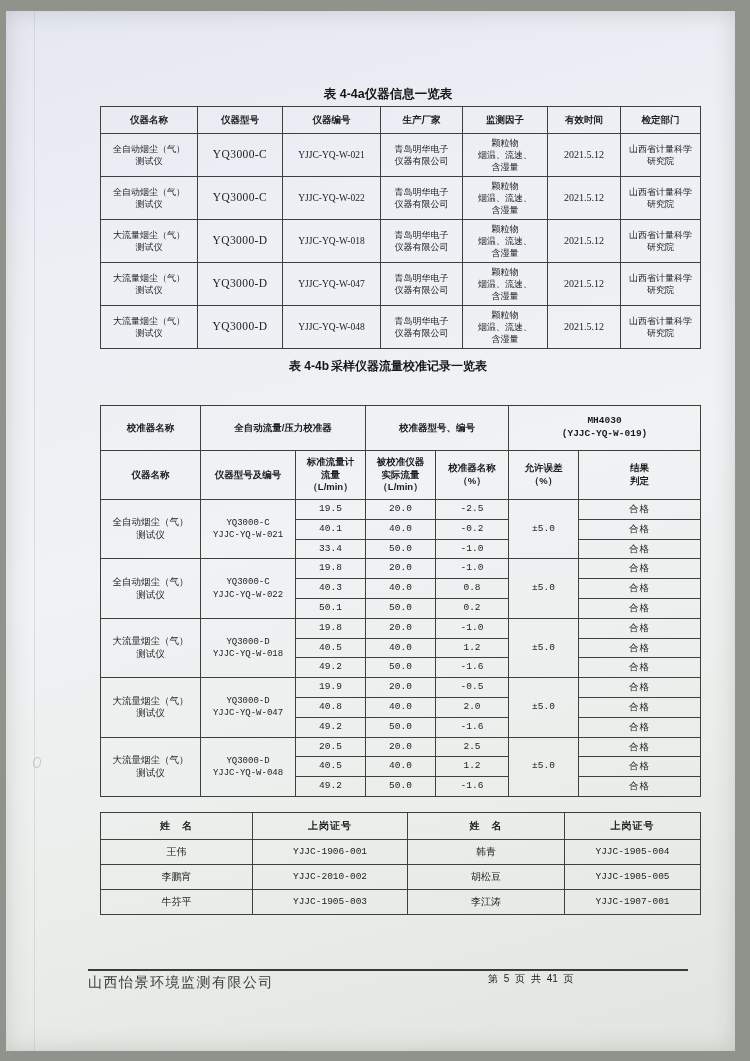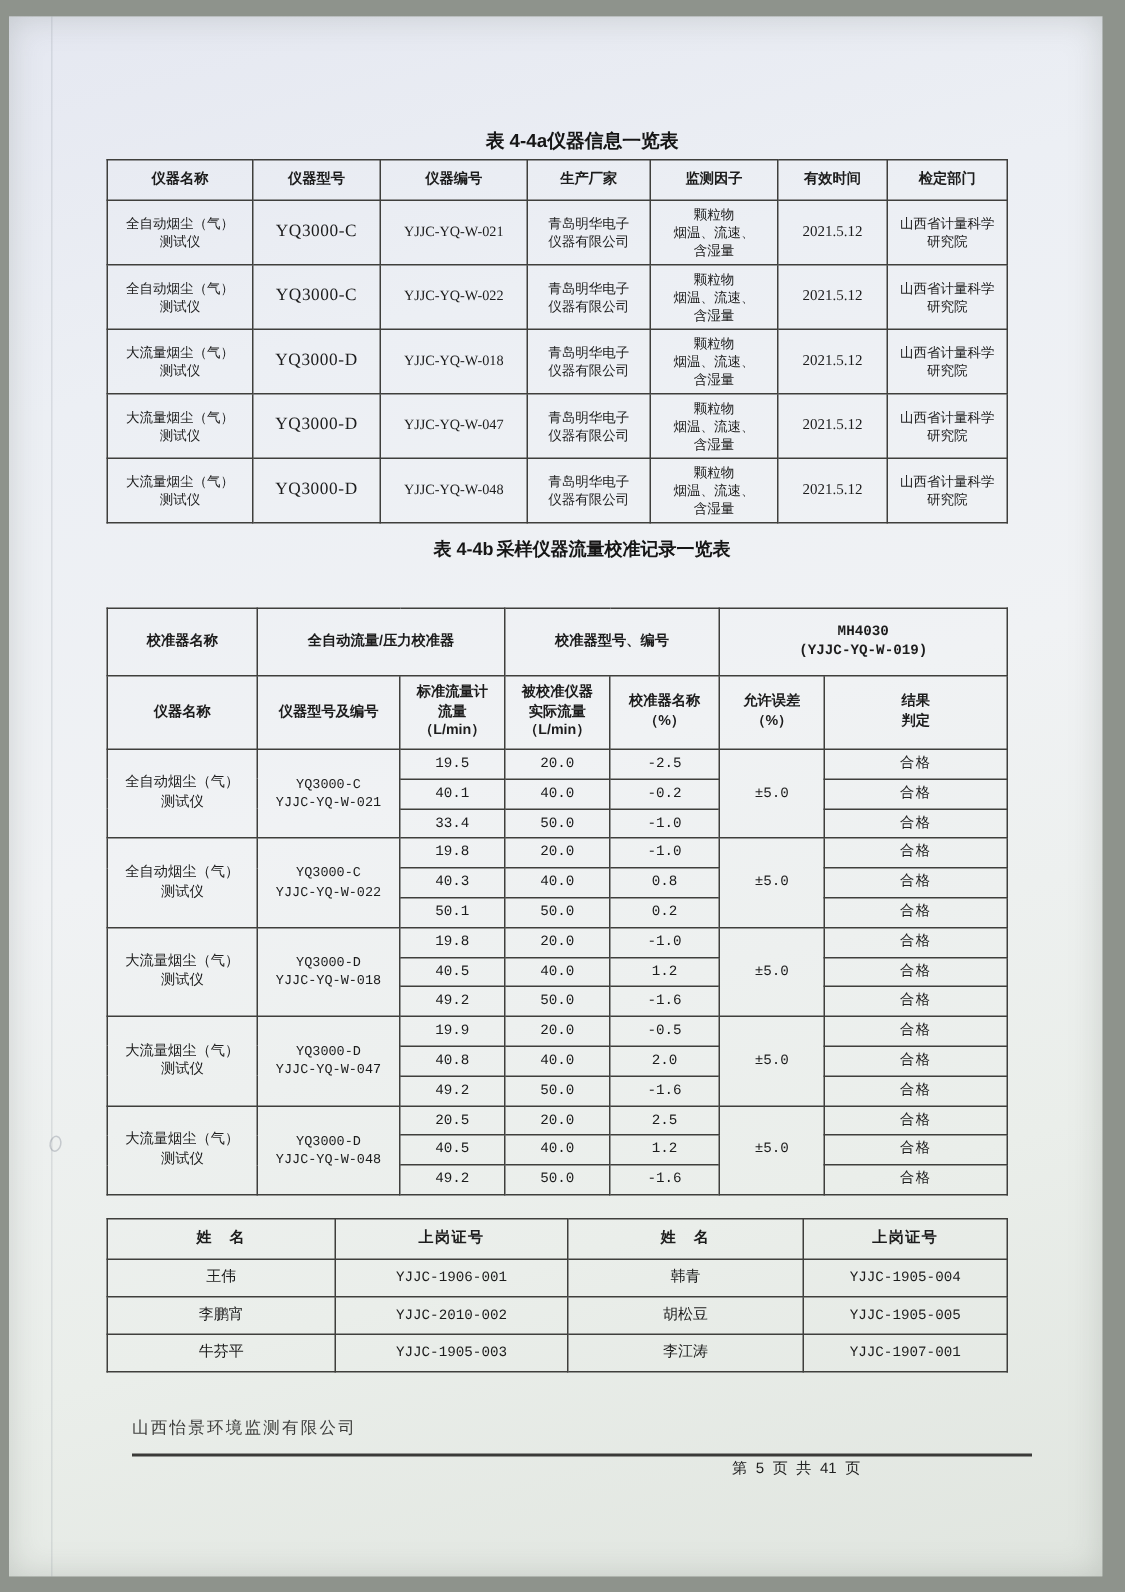--- a/index.html
+++ b/index.html
@@ -24,21 +24,21 @@
     transform:rotate(12deg); opacity:.7; }
 
   .tbl-title { position:absolute; width:600px; left:88px; text-align:center;
     font-weight:bold; color:#161616; }
   #title-a { top:86px; font-size:12.5px; }
   #title-b { top:358px; font-size:12px; }
   #title-c { top:793px; font-size:12px; }
   #title-a .t-label { }
   #title-b .t-label, #title-c .t-label { margin-right:2px; }
 
-  table { position:absolute; left:71px; width:600px; border-collapse:collapse;
+  table { position:absolute; left:100px; width:600px; border-collapse:collapse;
     table-layout:fixed; }
   th,td { border:1px solid #3f3f3c; text-align:center; vertical-align:middle;
     color:#1c1c1c; white-space:pre-line; overflow:hidden; line-height:1.35; }
   th { font-weight:bold; }
 
   
   #table-a { top:106px; }
   #table-a th { height:27px; font-size:9.5px; }
   #table-a td { height:43px; font-size:9px; }
   #table-a td.model-a { font-family:"Liberation Serif","DejaVu Serif",serif;
@@ -63,21 +63,21 @@
 
   
   #table-c { top:812px; }
   #table-c th { height:27px; font-size:10px; letter-spacing:1px; }
   #table-c td { height:25px; font-size:10px; }
   #table-c td.code-c { font-family:"Liberation Mono","DejaVu Sans Mono",monospace;
     font-size:9.5px; }
 
   .footer-rule { position:absolute; left:88px; top:969px; width:600px;
     border-top:2px solid #3a3a38; }
-  .footer-left { position:absolute; left:88px; top:944px; font-size:11px;
+  .footer-left { position:absolute; left:88px; top:974px; font-size:14px;
     color:#3d3d3b; letter-spacing:1.5px; }
   .footer-right { position:absolute; left:488px; top:972px; width:200px;
     text-align:left; font-size:10px; color:#222; word-spacing:3px; }
 </style>
 </head>
 <body>
 
 <div class="paper"></div>
 <div class="scan-line"></div>
 <div class="smudge"></div>

